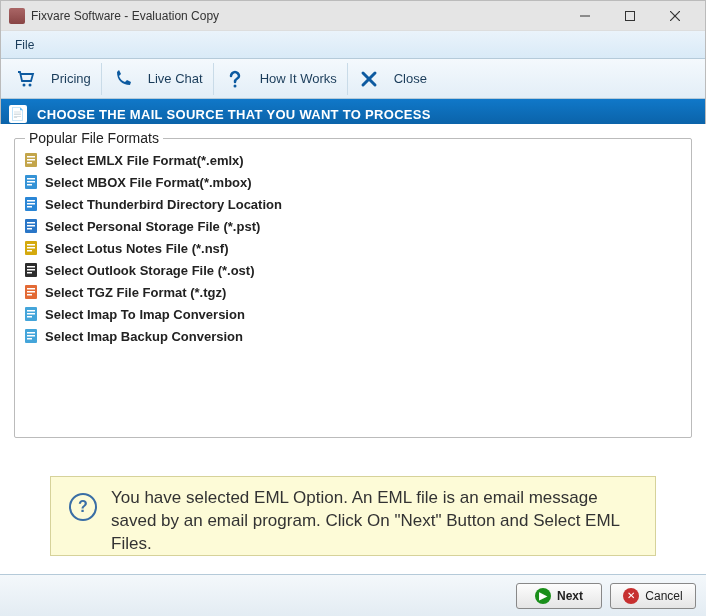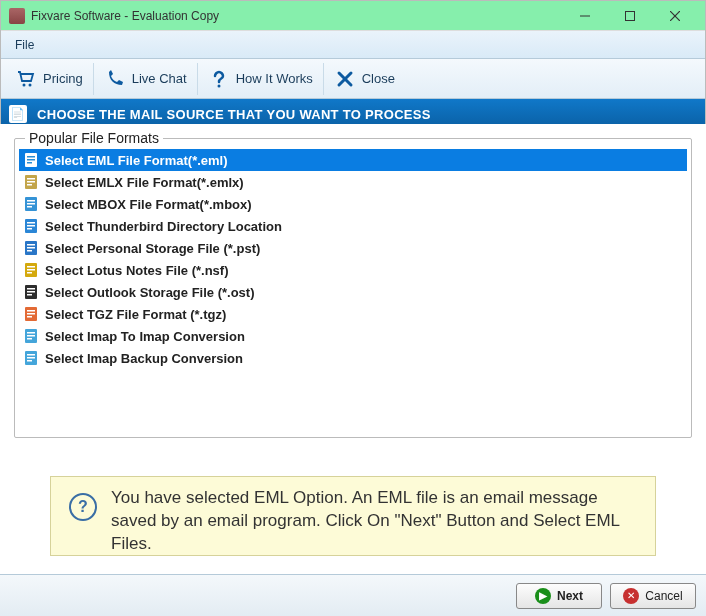--- a/index.html
+++ b/index.html
@@ -1,25 +1,25 @@
 <!DOCTYPE html>
 <html><head>
 <meta charset="utf-8">
 <style>
 *{box-sizing:border-box;margin:0;padding:0;font-family:"Segoe UI",Tahoma,sans-serif}
 body{background:#fff;width:706px;height:616px;overflow:hidden;border:1px solid #bbb}
-.titlebar{height:30px;display:flex;align-items:center;padding:0 8px;background:#86efac;border-bottom:1px solid #ddd}
+.titlebar{height:30px;display:flex;align-items:center;padding:0 8px;background:#e5e5e5;border-bottom:1px solid #ddd}
 .titlebar .app-icon{width:16px;height:16px;background:linear-gradient(#a66,#844);border-radius:2px;margin-right:6px}
 .titlebar .title{font-size:12px;color:#333;flex:1}
 .winctl{display:flex;gap:0}
 .winbtn{width:45px;height:28px;display:flex;align-items:center;justify-content:center;color:#555;font-size:14px}
 .menubar{height:28px;background:linear-gradient(#eaf3fb,#d9eaf7);border-bottom:1px solid #b5cad9;display:flex;align-items:center;padding:4px 6px}
 .menubar .menuitem{font-size:12px;color:#1a3c5a;padding:2px 8px}
 .toolbar{height:40px;background:linear-gradient(#f4f9fd,#e3eef7);border-bottom:1px solid #b5cad9;display:flex;align-items:center;padding:0 4px}
-.toolbtn{display:flex;align-items:center;gap:6px;padding:4px 10px;font-size:13px;color:#1a3c5a;height:32px;border-right:1px solid #c9dbe8}
+.toolbtn{display:flex;align-items:center;gap:14px;padding:4px 10px;font-size:13px;color:#1a3c5a;height:32px;border-right:1px solid #c9dbe8}
 .toolbtn:last-child{border-right:none}
 .toolicon{width:22px;height:22px;display:flex;align-items:center;justify-content:center}
 .bannerbar{height:30px;background:linear-gradient(#1078c9,#0a5fa3);display:flex;align-items:center;padding:0 8px;gap:10px}
 .banner-icon{width:18px;height:18px;background:#fff;border-radius:2px;display:flex;align-items:center;justify-content:center;color:#0a5fa3;font-size:12px}
 .banner-text{color:#fff;font-size:13px;font-weight:bold;letter-spacing:.3px}
 .content{position:absolute;top:124px;left:0;right:0;bottom:42px;background:#fff;padding:14px 14px 10px}
 .groupbox{border:1px solid #bbb;border-radius:2px;padding:10px 4px 4px;height:300px;position:relative}
 .grouplabel{position:absolute;top:-9px;left:10px;background:#fff;padding:0 4px;font-size:14px;color:#222}
 .filelist{overflow:auto;height:100%}
 .fileitem{display:flex;align-items:center;gap:6px;padding:2px 4px;font-size:13px;font-weight:bold;color:#222;height:22px}
@@ -107,31 +107,20 @@
 
 <div class="bannerbar">
   <div class="banner-icon">📄</div>
   <div class="banner-text">CHOOSE THE MAIL SOURCE THAT YOU WANT TO PROCESS</div>
 </div>
 
 <div class="content">
   <div class="groupbox">
     <div class="grouplabel">Popular File Formats</div>
     <div class="filelist" id="filelist">
-        <div class="fileitem selected">
-          <span class="fi-icon">
-            <svg width="16" height="16" viewBox="0 0 16 16">
-              <rect x="2" y="1" width="12" height="14" rx="1" fill="#fff" opacity="1"></rect>
-              <rect x="4" y="4" width="8" height="1.5" fill="#2a8dd4"></rect>
-              <rect x="4" y="7" width="8" height="1.5" fill="#2a8dd4"></rect>
-              <rect x="4" y="10" width="5" height="1.5" fill="#2a8dd4"></rect>
-            </svg>
-          </span>
-          <span>Select EML File Format(*.eml)</span>
-        </div>
         <div class="fileitem">
           <span class="fi-icon">
             <svg width="16" height="16" viewBox="0 0 16 16">
               <rect x="2" y="1" width="12" height="14" rx="1" fill="#c0a040" opacity="0.95"></rect>
               <rect x="4" y="4" width="8" height="1.5" fill="#fff"></rect>
               <rect x="4" y="7" width="8" height="1.5" fill="#fff"></rect>
               <rect x="4" y="10" width="5" height="1.5" fill="#fff"></rect>
             </svg>
           </span>
           <span>Select EMLX File Format(*.emlx)</span>

